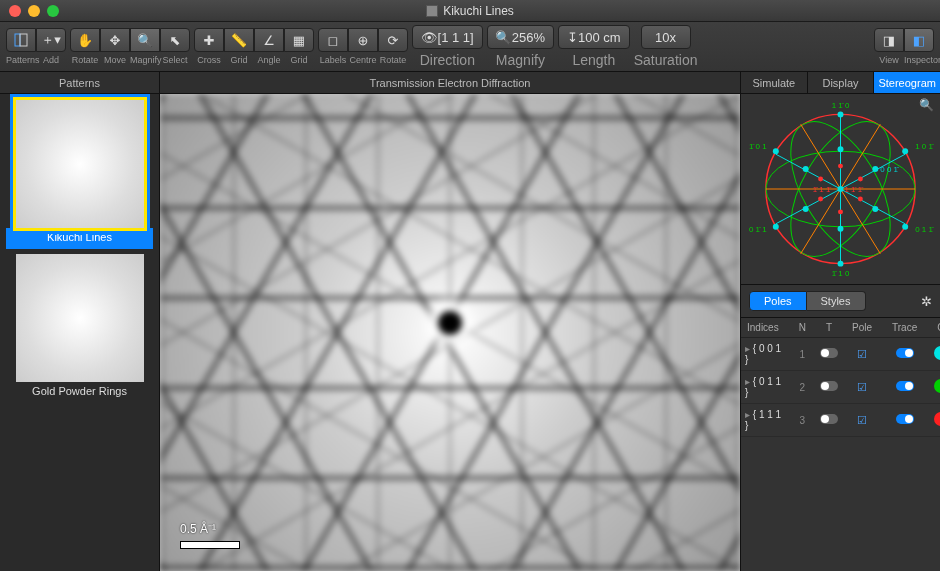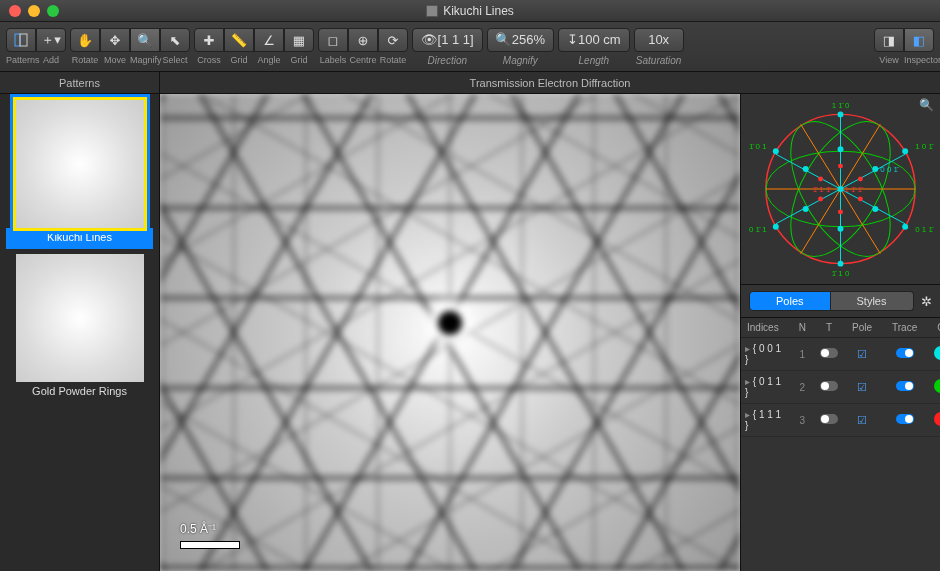--- a/index.html
+++ b/index.html
@@ -15,21 +15,21 @@
 
   
   .toolbar { height: 50px; background: linear-gradient(#3e3e3e,#343434); border-bottom: 1px solid #111; display: flex; align-items: center; padding: 0 6px; gap: 4px; }
   .tgroup { display:flex; flex-direction:column; align-items:center; gap:3px; }
   .tgroup .btnrow { display:flex; }
   .tbtn { width:30px; height:24px; background: linear-gradient(#5a5a5a,#454545); border:1px solid #222; display:flex; align-items:center; justify-content:center; color:#ddd; font-size:13px; }
   .tbtn.first { border-radius:4px 0 0 4px; }
   .tbtn.last { border-radius:0 4px 4px 0; }
   .tbtn.solo { border-radius:4px; }
   .tbtn.active { background: linear-gradient(#6a6a6a,#555); }
-  .tlabel { font-size:10px; color:#999; white-space:nowrap;font-style:italic; }
+  .tlabel { font-size:14px; color:#999; white-space:nowrap; }
   .tlabels { display:flex; }
   .tlabels span { width:30px; text-align:center; font-size:9px; color:#999; }
   .spacer { flex:1; }
   .wide { width:auto; padding:0 8px; min-width:50px; }
   .widest { min-width:70px; }
 
   
   .colheads { height:22px; background:#2f2f2f; border-bottom:1px solid #111; display:flex; }
   .colheads .l { width:160px; text-align:center; line-height:22px; color:#bbb; border-right:1px solid #111; }
   .colheads .c { flex:1; text-align:center; line-height:22px; color:#bbb; }
@@ -76,21 +76,21 @@
   .scalebar .bar { width:60px; height:8px; background:#fff; border:1px solid #000; }
 
   
   .right { width:200px; background:#333; border-left:1px solid #111; display:flex; flex-direction:column; }
   .stereo-wrap { height:190px; position:relative; background:#333; }
   .stereo-wrap .mag { position:absolute; top:4px; right:6px; color:#aaa; font-size:12px; cursor:pointer; }
   svg.stereo { width:100%; height:100%; }
   svg.stereo text { font-size:8px; }
 
   .seg { display:flex; justify-content:center; align-items:center; gap:0; padding:6px 8px; border-top:1px solid #111; border-bottom:1px solid #111; }
-  .segbtn { padding:3px 26px; background:#555; border:1px solid #222; font-size:11px; color:#ddd; cursor:pointer; }
+  .segbtn { padding:3px 14px; background:#555; border:1px solid #222; font-size:11px; color:#ddd; cursor:pointer; }
   .segbtn.first { border-radius:4px 0 0 4px; }
   .segbtn.last { border-radius:0 4px 4px 0; border-left:none; }
   .segbtn.active { background:#0a84ff; color:#fff; }
   .gear { margin-left:auto; color:#ddd; font-size:13px; cursor:pointer; }
 
   table.indices { width:100%; border-collapse:collapse; font-size:10px; }
   table.indices th { text-align:center; font-weight:normal; color:#aaa; padding:4px 10px; border-bottom:1px solid #222; }
   table.indices th:first-child { text-align:left; padding-left:6px; }
   table.indices td { padding:5px 2px; text-align:center; border-bottom:1px solid #2a2a2a; }
   table.indices td:first-child { text-align:left; padding-left:4px; color:#ddd; }
@@ -216,20 +216,25 @@
     <div class="tlabels">
         <span>View</span>
         <span>Inspector</span>
       </div>
   </div>
 </div>
 
 <div class="colheads">
   <div class="l">Patterns</div>
   <div class="c">Transmission Electron Diffraction</div>
+  <div class="r">
+    <div class="rtab">Simulate</div>
+    <div class="rtab">Display</div>
+    <div class="rtab active">Stereogram</div>
+  </div>
 </div>
 
 <div class="body">
 
   <div class="sidebar">
     <div class="thumb selected">
       <div class="box kikuchi-bg"></div>
       <div class="name">Kikuchi Lines</div>
     </div>
     <div class="thumb">

